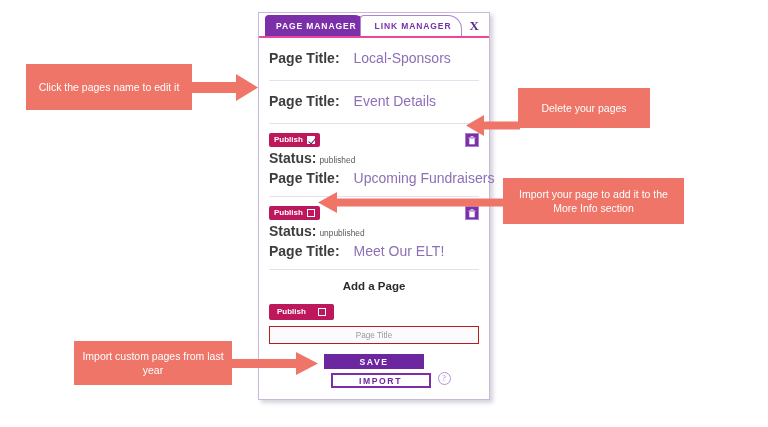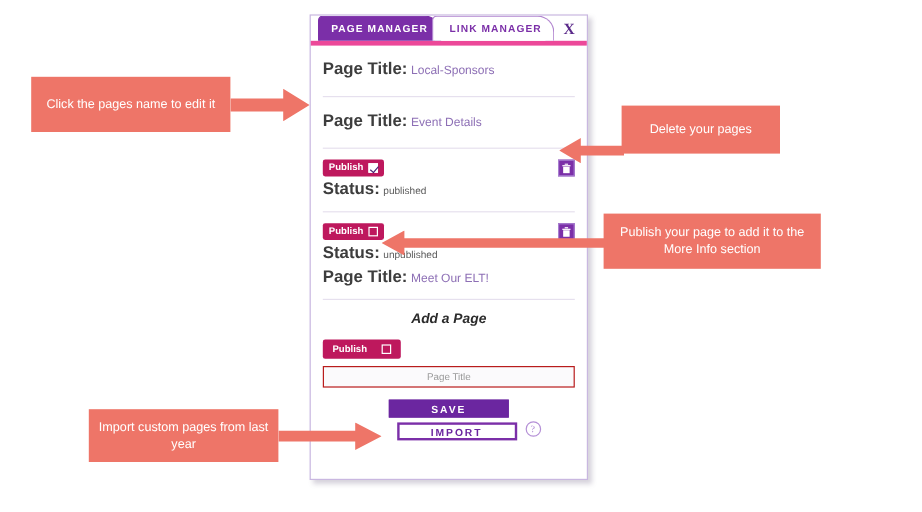--- a/index.html
+++ b/index.html
@@ -25,21 +25,21 @@
     background: #ffffff;
     border: 1px solid #c9b7e0;
     box-shadow: 3px 3px 4px rgba(120,110,140,0.30);
     box-sizing: border-box;
   }
 
   
   .tab-bar {
     position: relative;
     height: 25px;
-    border-bottom: 4px solid #ec4899;
+    border-bottom: 2px solid #ec4899;
     box-sizing: border-box;
     padding-left: 6px;
     display: flex;
     align-items: flex-end;
   }
   .tab {
     height: 21px;
     line-height: 21px;
     font-size: 8.5px;
     font-weight: bold;
@@ -87,23 +87,23 @@
     box-sizing: border-box;
   }
   .page-row.tall { min-height: 43px; }
 
   .lbl {
     font-size: 14px;
     font-weight: bold;
     color: #3d3d3d;
   }
   .val-link {
-    font-size: 10px;
+    font-size: 14px;
     color: #8d6fb5;
-    margin-left: 3px;
+    margin-left: 14px;
     cursor: pointer;
   }
   .val-plain {
     font-size: 8.4px;
     color: #5a5a5a;
     margin-left: 3px;
   }
   .meta-line { margin-top: 2px; white-space: nowrap; }
 
   
@@ -161,21 +161,20 @@
     align-items: center;
     justify-content: space-between;
   }
 
   .add-title {
     text-align: center;
     font-size: 11.5px;
     font-weight: bold;
     color: #2b2b2b;
     margin: 10px 0 8px 0;
-    font-style: italic;
   }
 
   .page-title-input {
     width: 100%;
     height: 18px;
     border: 1px solid #b91c1c;
     background: #fbfafc;
     box-sizing: border-box;
     font-size: 8.2px;
     color: #9a9a9a;
@@ -288,20 +287,23 @@
           <svg width="8" height="9" viewBox="0 0 8 9">
             <rect x="0.6" y="1.6" width="6.8" height="1" fill="#ffffff"></rect>
             <rect x="2.6" y="0.3" width="2.8" height="1" fill="#ffffff"></rect>
             <rect x="1.3" y="2.9" width="5.4" height="5.4" fill="#ffffff"></rect>
           </svg>
         </div>
       </div>
       <div class="meta-line">
         <span class="lbl">Status:</span><span class="val-plain">published</span>
       </div>
+      <div class="meta-line">
+        <span class="lbl">Page Title:</span><span class="val-link">Upcoming Fundraisers</span>
+      </div>
     </div>
 
     <div class="page-row">
       <div class="row-flex">
         <div class="publish-pill">
           <span>Publish</span>
           <span class="chk empty-outline"></span>
         </div>
         <div class="delete-btn">
           <svg width="8" height="9" viewBox="0 0 8 9">
@@ -349,21 +351,21 @@
 </svg>
 
 <div class="callout" style="left:518px; top:88px; width:132px; height:40px;">
   <span>Delete your pages</span>
 </div>
 <svg class="arrow" style="left:466px; top:115px;" width="54" height="21" viewBox="0 0 54 21">
   <polygon points="0,10.5 18,0 18,6.5 54,6.5 54,14.5 18,14.5 18,21" fill="#ee7568"></polygon>
 </svg>
 
 <div class="callout" style="left:503px; top:178px; width:181px; height:46px;">
-  <span>Publish your page to add it to the More Info section</span>
+  <span>Import your page to add it to the More Info section</span>
 </div>
 <svg class="arrow" style="left:318px; top:192px;" width="188" height="21" viewBox="0 0 188 21">
   <polygon points="0,10.5 19,0 19,6.5 188,6.5 188,14.5 19,14.5 19,21" fill="#ee7568"></polygon>
 </svg>
 
 <div class="callout" style="left:74px; top:341px; width:158px; height:44px;text-align:center;">
   <span>Import custom pages from last year</span>
 </div>
 <svg class="arrow" style="left:232px; top:352px;" width="86" height="23" viewBox="0 0 86 23">
   <polygon points="0,7 64,7 64,0 86,11.5 64,23 64,16 0,16" fill="#ee7568"></polygon>

